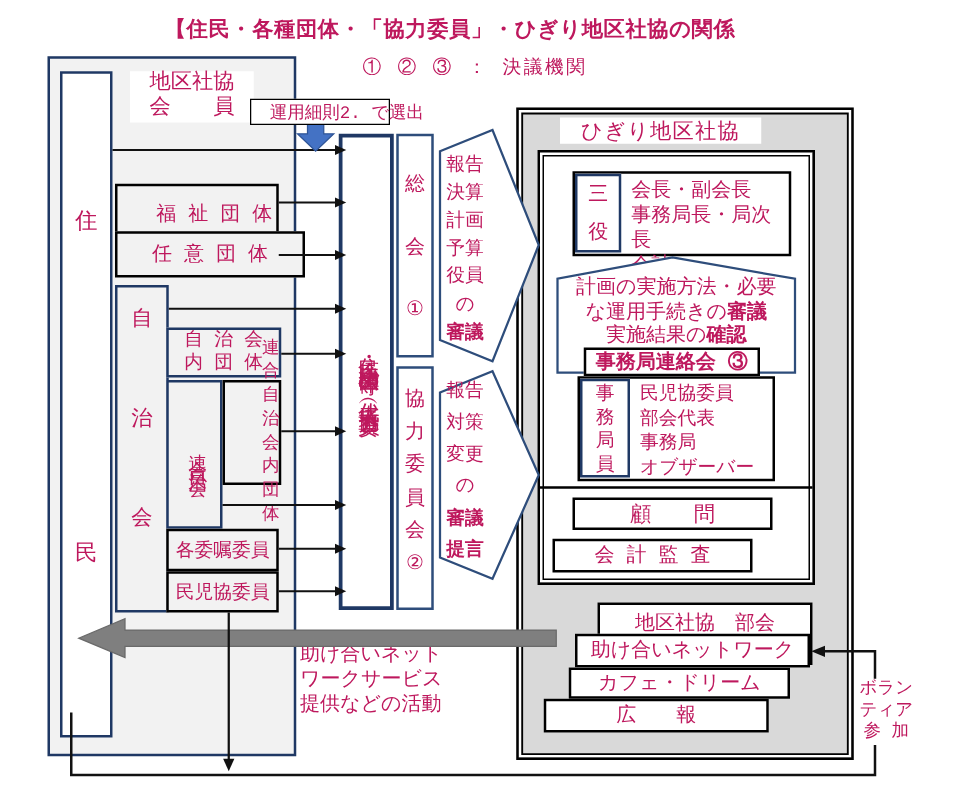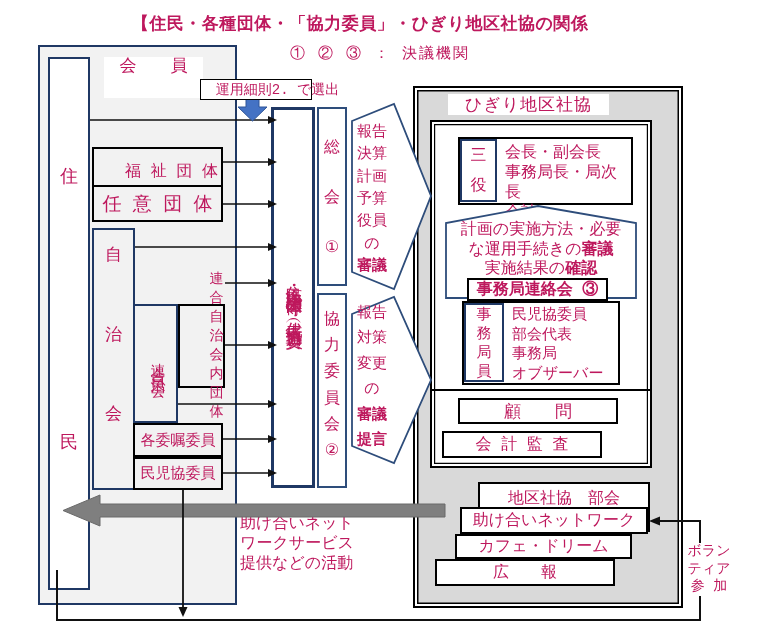--- a/index.html
+++ b/index.html
@@ -36,36 +36,43 @@
   <div class="abs" style="left:290px;top:44px;font-size:15px;letter-spacing:2px;">① ② ③ ： 決議機関</div>
 
   <div class="abs gf" style="left:38px;top:45px;width:199px;height:560px;border:2px solid #1f3864;"></div>
 
   <div class="abs nv2 wf col sb" style="left:48px;top:57px;width:42px;height:533px;padding:105px 0 134px;font-size:18px;">
     <span>住</span>
     <span>民</span>
   </div>
 
   <div class="abs wf" style="left:104px;top:57px;width:99px;height:41px;font-size:17px;text-align:center;line-height:20px;">
+    <div class="pre">地区社協</div>
     <div class="pre">会　　員</div>
   </div>
 
   <div class="abs bk1 wf ctr z7" style="left:200px;top:79px;width:112px;height:21px;font-size:14px;">
     <span class="pre">運用細則2. で選出</span>
   </div>
 
   <div class="abs bk2 gf ctr pre" style="left:92px;top:147px;width:131px;height:48px;font-size:16px;padding-left:28px;">福 祉 団 体</div>
-  <div class="abs bk2 gf ctr pre" style="left:92px;top:185px;width:131px;height:37px;font-size:19px;">任 意 団 体</div>
+  <div class="abs bk2 gf ctr pre" style="left:92px;top:185px;width:152px;height:37px;font-size:16px;">任 意 団 体</div>
 
   <div class="abs nv2 gf col sb" style="left:92px;top:228px;width:43px;height:262px;padding:13px 0 63px;font-size:17px;">
     <span>自</span>
     <span>治</span>
     <span>会</span>
   </div>
 
+  <div class="abs nv2 gf ctr" style="left:133px;top:262px;width:92px;height:40px;font-size:15px;line-height:18px;">
+    <div>
+      <div class="pre">自 治 会</div>
+      <div class="pre">内 団 体</div>
+    </div>
+  </div>
 
   <div class="abs nv2 gf ctr" style="left:133px;top:304px;width:45px;height:119px;">
     <span class="vt" style="font-size:15px;letter-spacing:5px;">連合自治会</span>
   </div>
 
   <div class="abs bk2 gf ctr" style="left:178px;top:304px;width:47px;height:84px;font-size:14px;line-height:19px;padding-left:30px;">
     <div>
       <div>連合</div>
       <div>自治</div>
       <div>会内</div>

